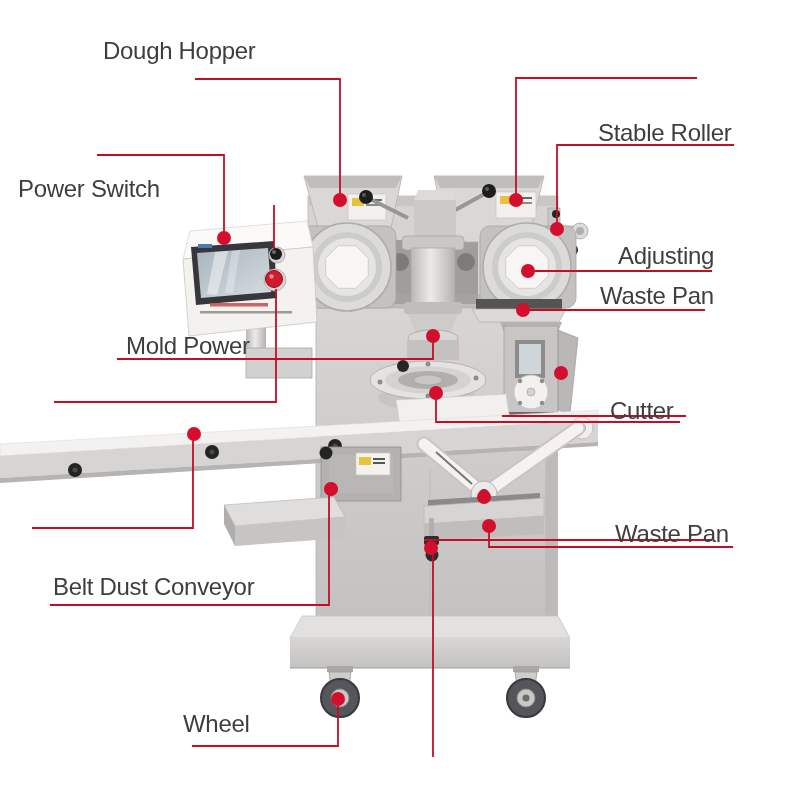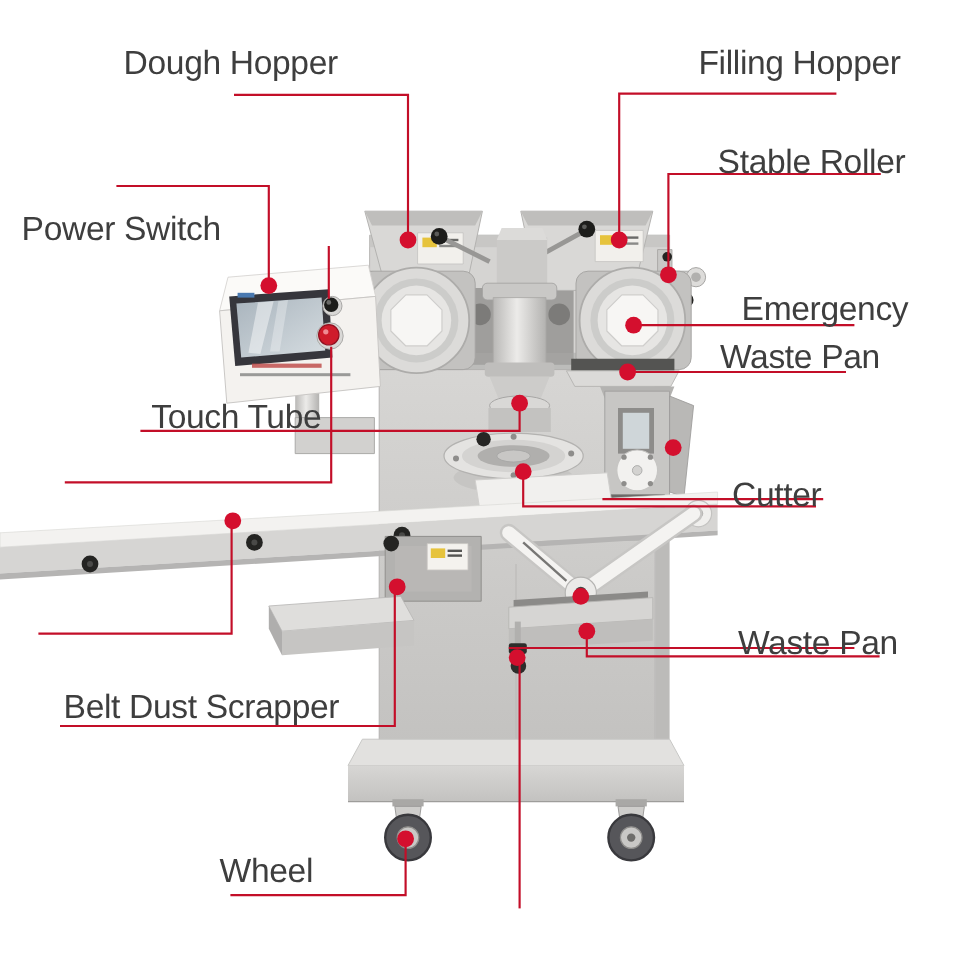--- a/index.html
+++ b/index.html
@@ -1,19 +1,19 @@
 <!DOCTYPE html>
 <html><head>
 <meta charset="utf-8">
 <style>
   html,body{margin:0;padding:0;background:#ffffff;}
   .stage{position:relative;width:800px;height:800px;background:#ffffff;overflow:hidden;
          font-family:"Liberation Sans",sans-serif;}
   .stage svg{position:absolute;left:0;top:0;}
-  .label{position:absolute;font-size:28px;font-weight:400;color:#3e3e3e;
+  .label{position:absolute;font-size:24px;font-weight:400;color:#3e3e3e;
          letter-spacing:-0.3px;white-space:nowrap;line-height:1.05;}
 </style>
 </head>
 <body>
 
 <div class="stage">
 
 <svg width="800" height="800" viewBox="0 0 800 800">
   <defs>
     <linearGradient id="metalV" x1="0" y1="0" x2="0" y2="1">
@@ -281,24 +281,23 @@
     <circle cx="194" cy="434" r="7"></circle>
     <circle cx="484" cy="497" r="7"></circle>
     <circle cx="489" cy="526" r="7"></circle>
     <circle cx="331" cy="489" r="7"></circle>
     <circle cx="338" cy="699" r="7"></circle>
     <circle cx="431" cy="548" r="7"></circle>
   </g>
 </svg>
 
 <div class="label" style="left:103px;top:38px">Dough Hopper</div>
-<div class="label" style="left:582px;top:38px">Filling Hopper</div>
 <div class="label" style="left:18px;top:176px">Power Switch</div>
 <div class="label" style="left:598px;top:120px">Stable Roller</div>
-<div class="label" style="left:618px;top:243px">Emergency</div>
+<div class="label" style="left:618px;top:243px">Adjusting</div>
 <div class="label" style="left:600px;top:283px">Waste Pan</div>
-<div class="label" style="left:126px;top:333px">Touch Tube</div>
+<div class="label" style="left:126px;top:333px">Mold Power</div>
 <div class="label" style="left:610px;top:398px">Cutter</div>
 <div class="label" style="left:615px;top:521px">Waste Pan</div>
-<div class="label" style="left:53px;top:574px">Belt Dust Scrapper</div>
+<div class="label" style="left:53px;top:574px">Belt Dust Conveyor</div>
 <div class="label" style="left:183px;top:711px">Wheel</div>
 
 </div>
 
 </body></html>

